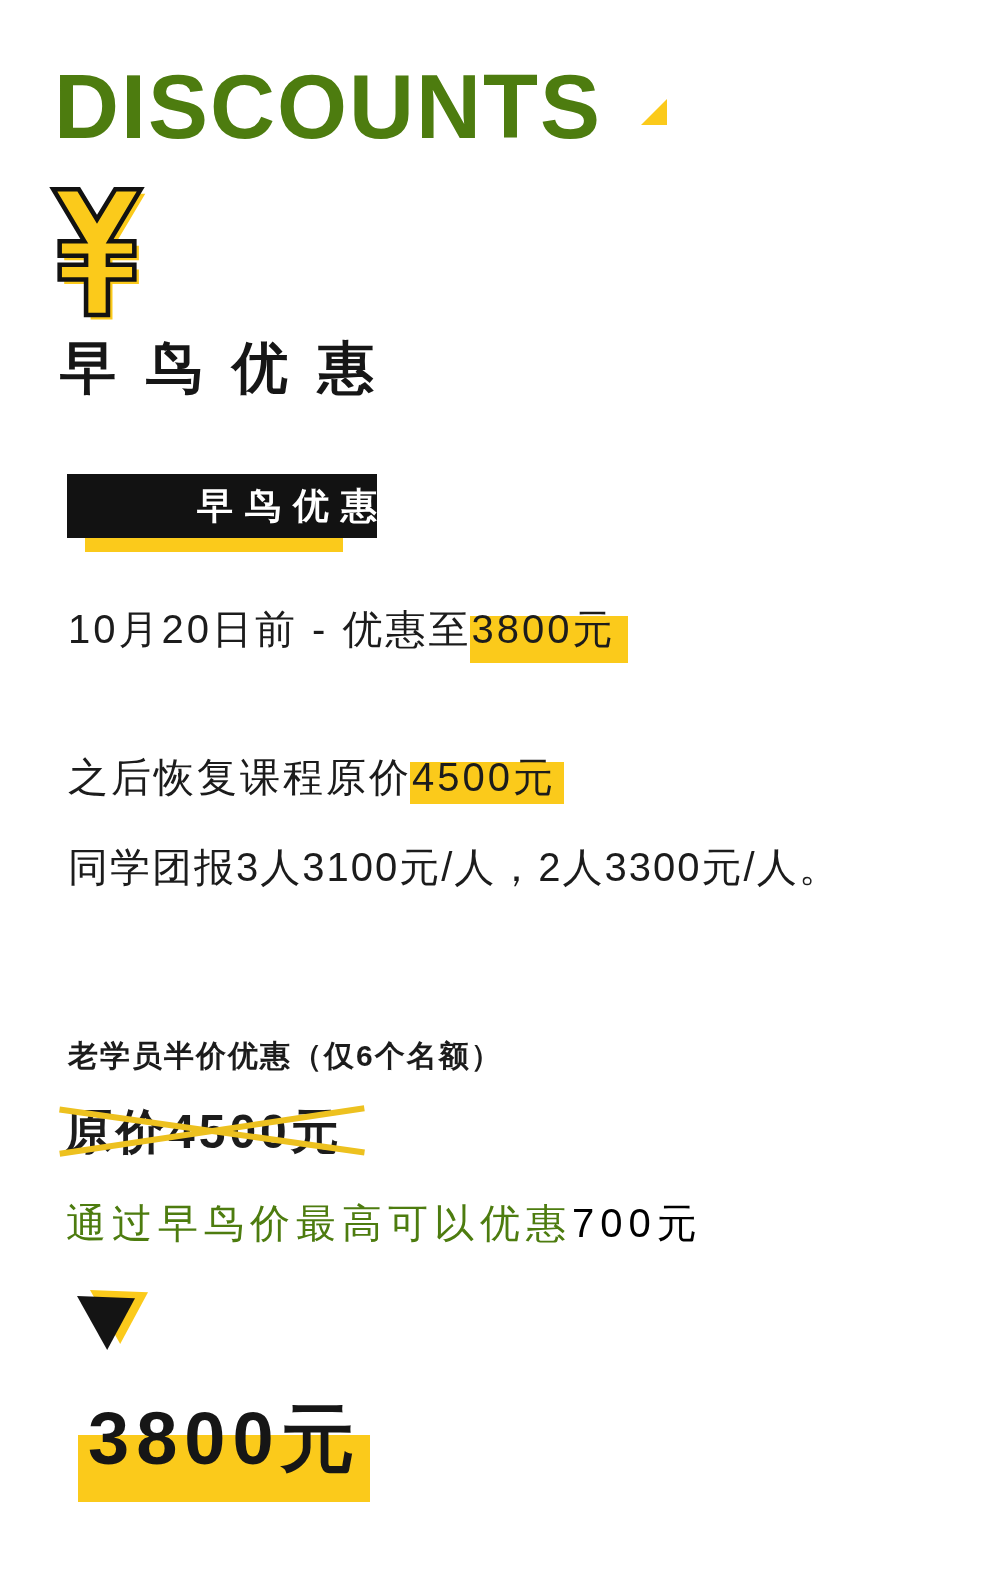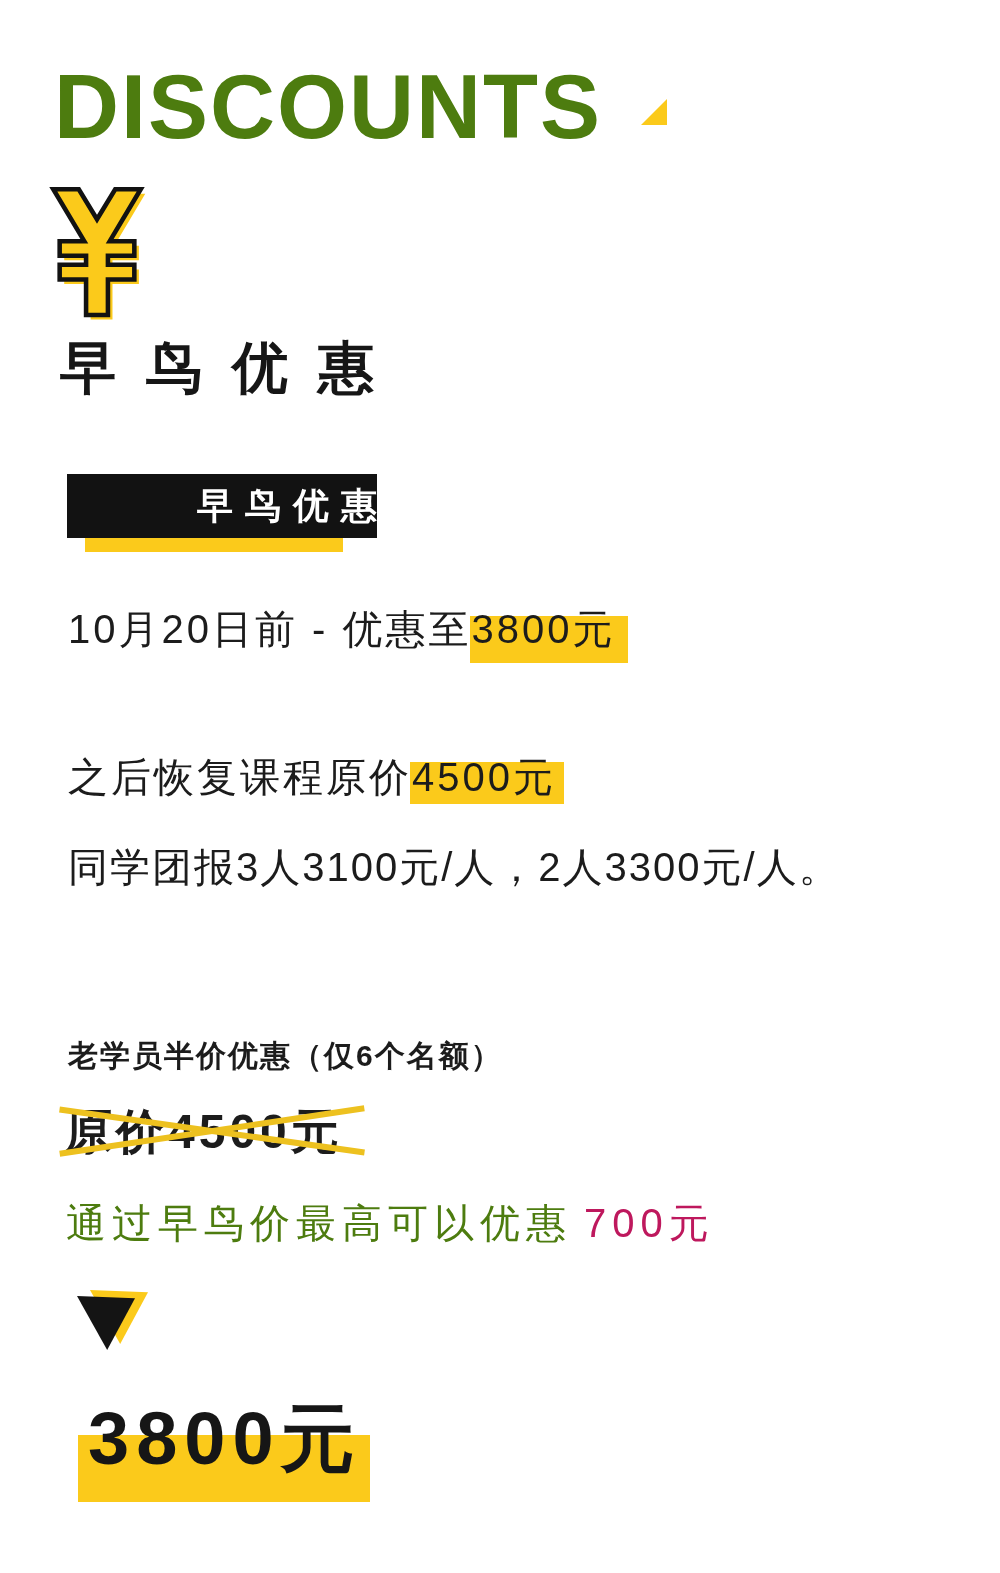--- a/index.html
+++ b/index.html
@@ -118,21 +118,21 @@
   
   .savings {
     position: absolute;
     left: 66px; top: 1196px;
     font-size: 40px;
     font-weight: 400;
     letter-spacing: 6px;
     white-space: nowrap;
   }
   .savings .gray { color: #4d7c0f; }
-  .savings .dark { color: #be185d; font-weight: 500; margin-left: 12px; }
+  .savings .dark { color: #000000; font-weight: 500; }
   
   .down { position: absolute; left: 77px; top: 1296px; width: 72px; height: 62px; }
   .down .tri {
     position: absolute;
     width: 58px; height: 54px;
     clip-path: polygon(0 0, 100% 4%, 52% 100%);
   }
   .down .tri-yellow { left: 13px; top: -6px; background: #fbca1b; }
   .down .tri-black  { left: 0;    top: 0;    background: #141414; }
   

